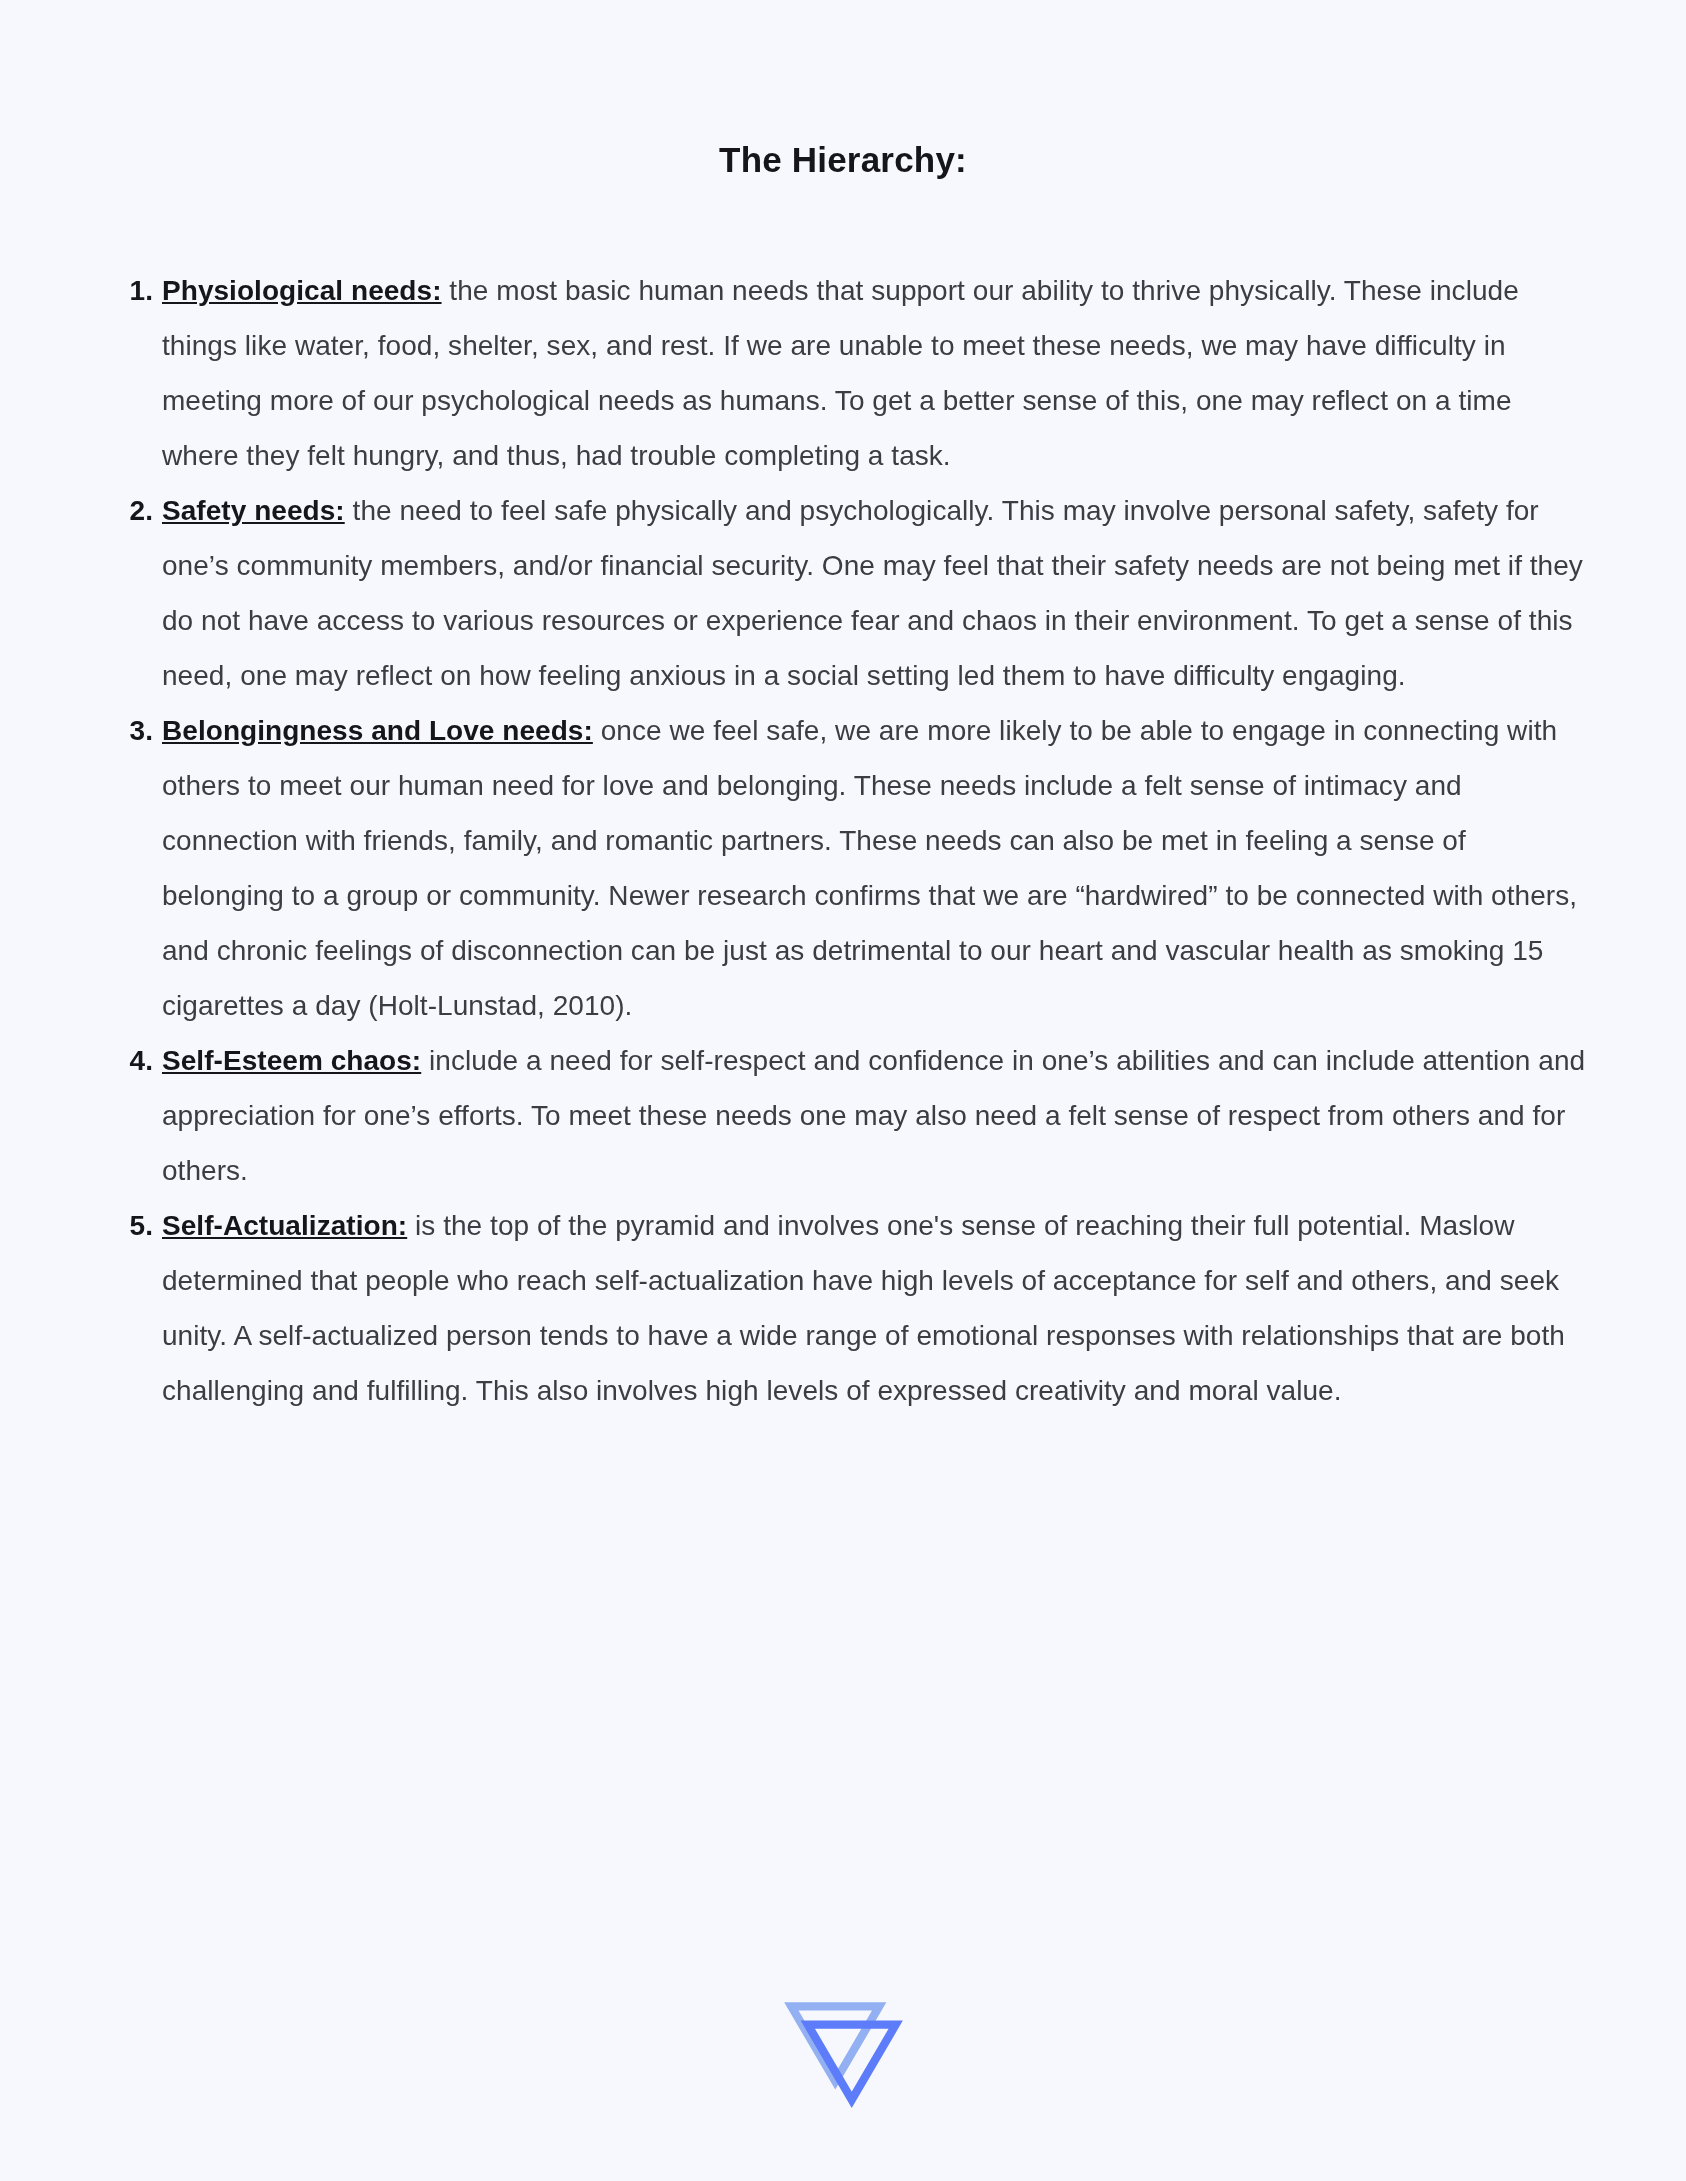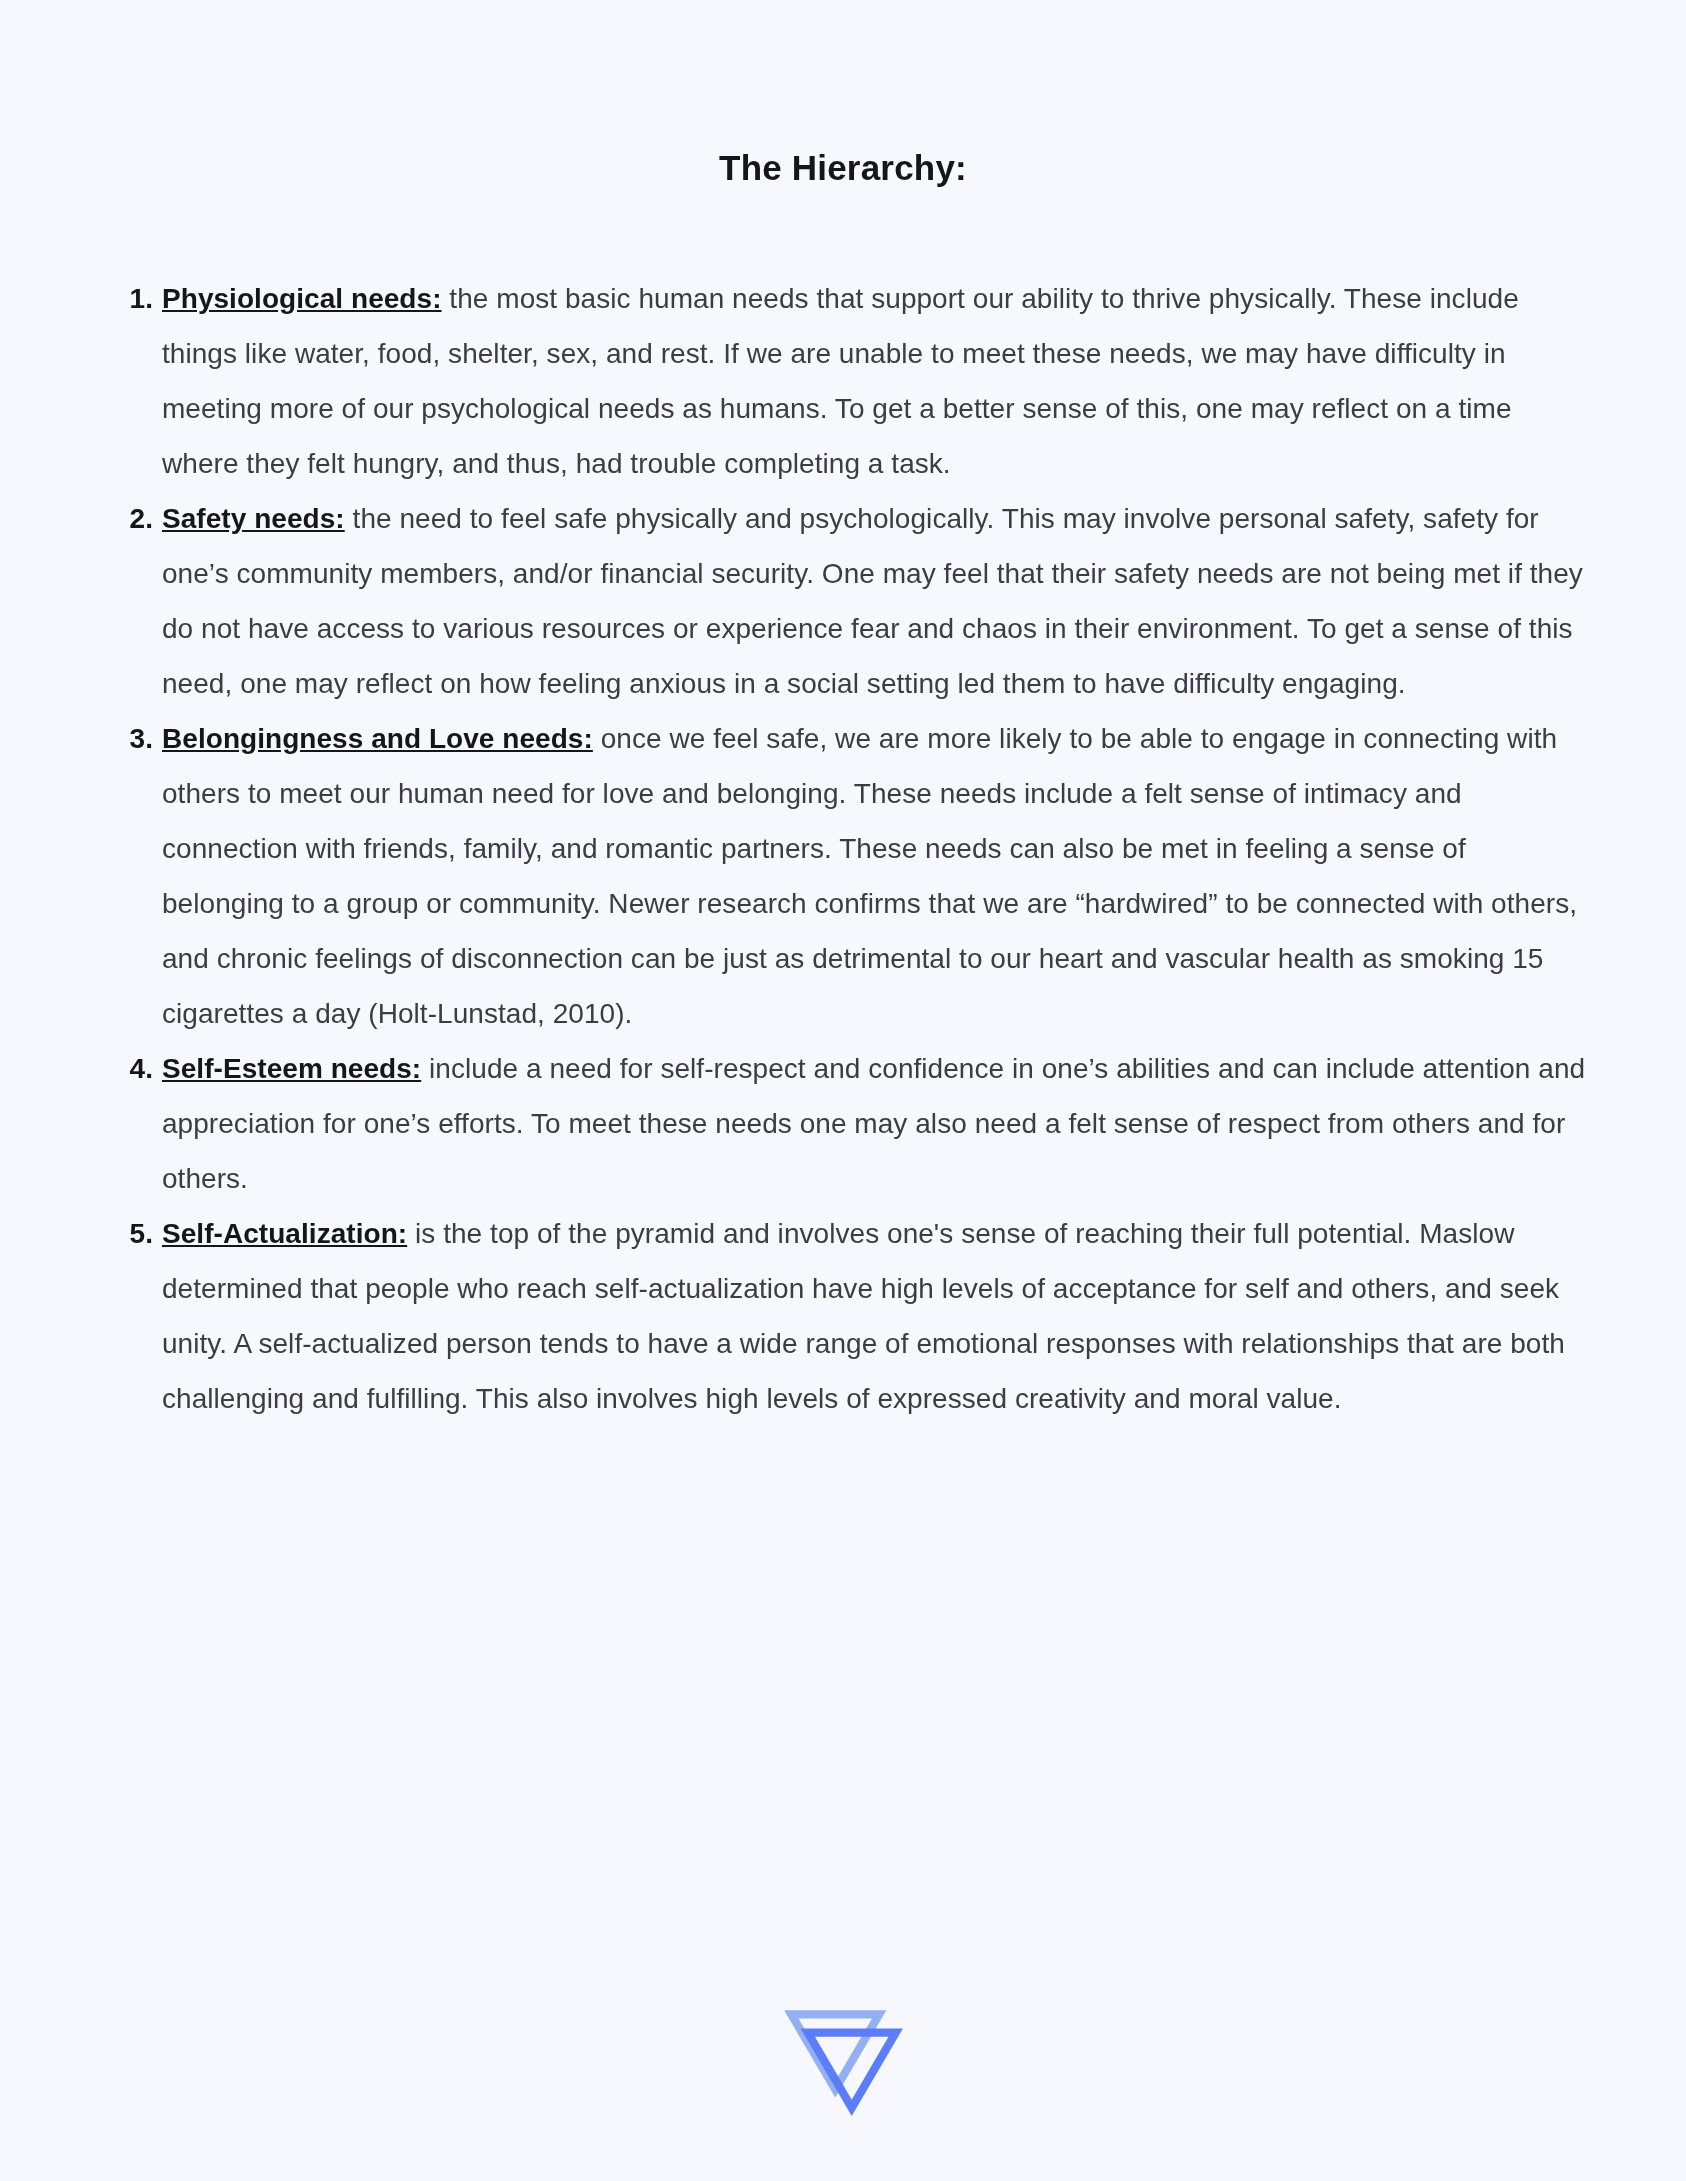--- a/index.html
+++ b/index.html
@@ -14,21 +14,21 @@
     color: #3a3a40;
     overflow: hidden;
   }
   .page {
     position: relative;
     width: 1686px;
     height: 2182px;
     box-sizing: border-box;
   }
   .doc-title {
-    margin: 12px;
+    margin: 4px;
     padding-top: 136px;
     text-align: center;
     font-size: 35px;
     font-weight: 700;
     letter-spacing: 0.2px;
     color: #16161a;
   }
   .hierarchy-list {
     margin: 0;
     padding: 0;
@@ -95,21 +95,21 @@
 
     <li class="list-item">
       <span class="item-number">2.</span><span class="item-term">Safety needs:</span><span class="item-body"> the need to feel safe physically and psychologically. This may involve personal safety, safety for one’s community members, and/or financial security. One may feel that their safety needs are not being met if they do not have access to various resources or experience fear and chaos in their environment. To get a sense of this need, one may reflect on how feeling anxious in a social setting led them to have difficulty engaging.</span>
     </li>
 
     <li class="list-item">
       <span class="item-number">3.</span><span class="item-term">Belongingness and Love needs:</span><span class="item-body"> once we feel safe, we are more likely to be able to engage in connecting with others to meet our human need for love and belonging. These needs include a felt sense of intimacy and connection with friends, family, and romantic partners. These needs can also be met in feeling a sense of belonging to a group or community. Newer research confirms that we are “hardwired” to be connected with others, and chronic feelings of disconnection can be just as detrimental to our heart and vascular health as smoking 15 cigarettes a day (Holt-Lunstad, 2010).</span>
     </li>
 
     <li class="list-item">
-      <span class="item-number">4.</span><span class="item-term">Self-Esteem needs:</span><span class="item-body"> include a need for self-respect and confidence in one’s abilities and can include attention and appreciation for one’s efforts. To meet these needs one may also need a felt sense of respect from others and for others.</span>
+      <span class="item-number">4.</span><span class="item-term">Self-Esteem chaos:</span><span class="item-body"> include a need for self-respect and confidence in one’s abilities and can include attention and appreciation for one’s efforts. To meet these needs one may also need a felt sense of respect from others and for others.</span>
     </li>
 
     <li class="list-item">
       <span class="item-number">5.</span><span class="item-term">Self-Actualization:</span><span class="item-body"> is the top of the pyramid and involves one's sense of reaching their full potential. Maslow determined that people who reach self-actualization have high levels of acceptance for self and others, and seek unity. A self-actualized person tends to have a wide range of emotional responses with relationships that are both challenging and fulfilling. This also involves high levels of expressed creativity and moral value.</span>
     </li>
 
   </ol>
 
   <div class="logo-wrap">
     <svg class="logo-svg" width="119" height="129" viewBox="0 0 130 140">

